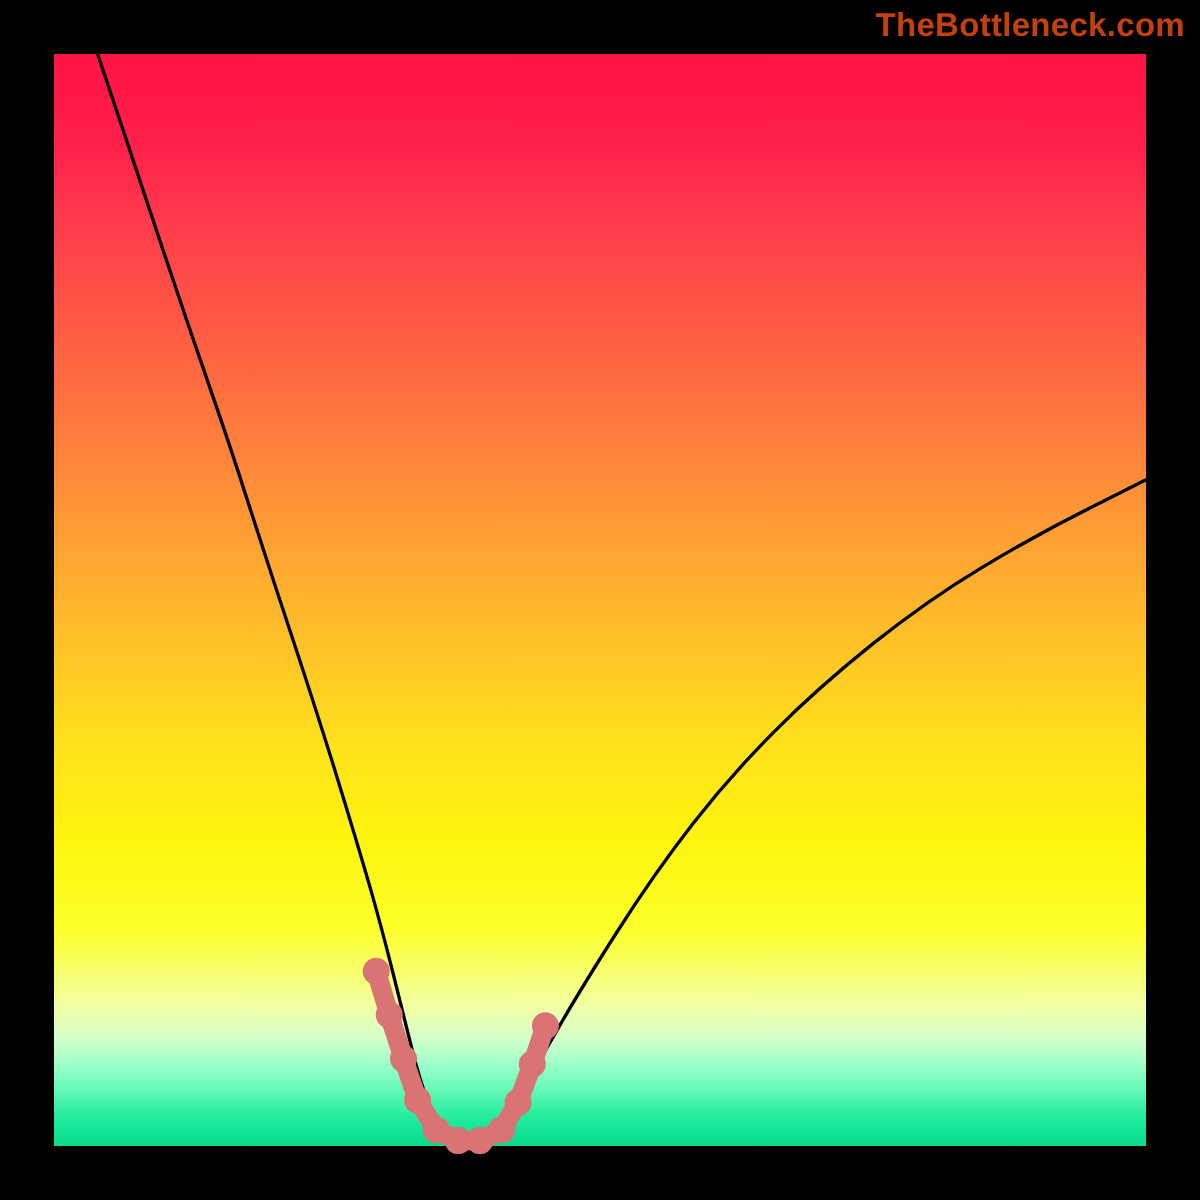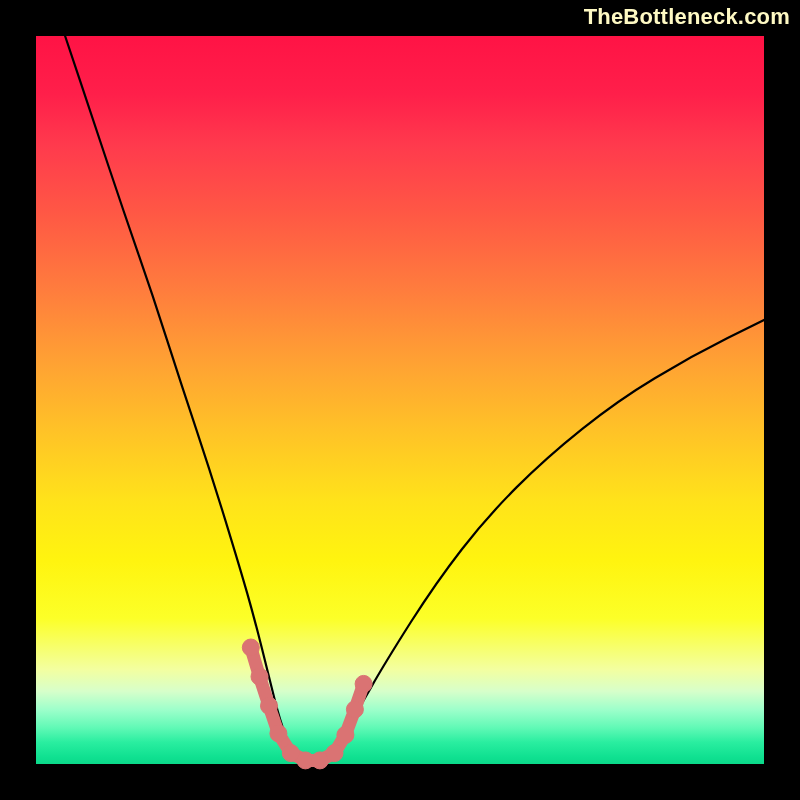--- a/index.html
+++ b/index.html
@@ -41,21 +41,21 @@
       #61f9b6 95%,
       #2aeea0 97%,
       #10e191 99%,
       #0bd98a 100%
     );
   }
   .watermark {
     position: absolute;
     top: 4px;
     right: 10px;
-    color: #fef9c3;
+    color: #c2410c;
     font-size: 22px;
     font-weight: 600;
     letter-spacing: 0.2px;
     user-select: none;
   }
   svg.curves {
     position: absolute;
     left: 0;
     top: 0;
     width: 728px;

